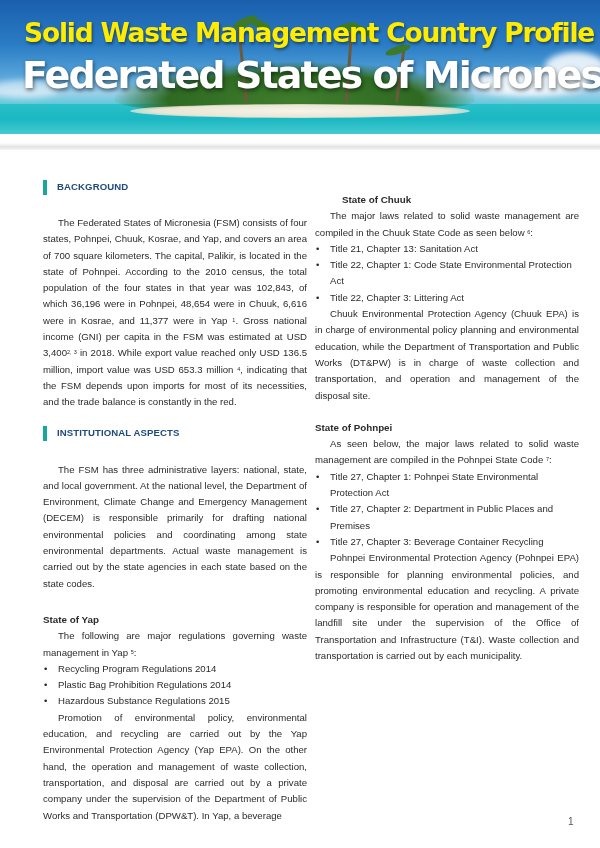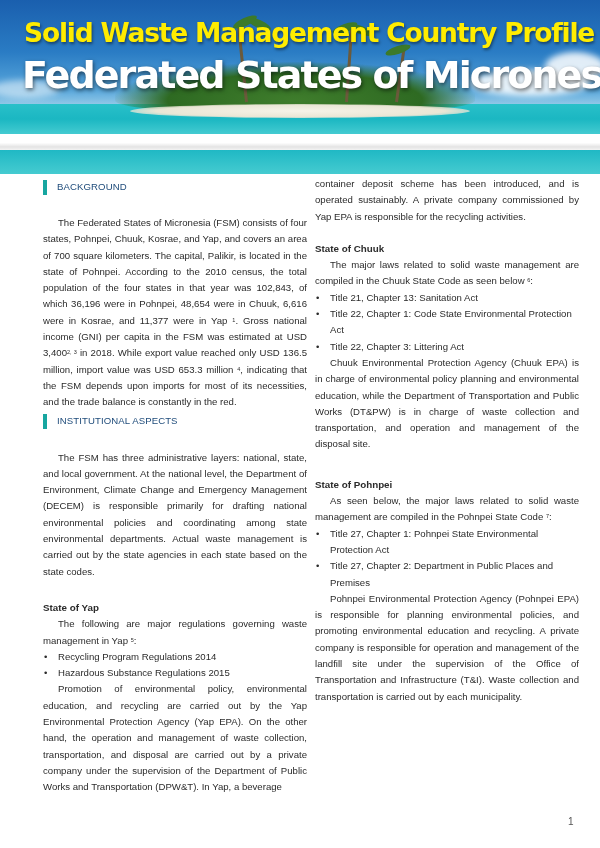--- a/index.html
+++ b/index.html
@@ -1,21 +1,21 @@
 <!DOCTYPE html>
 <html><head>
 <meta charset="utf-8">
 <style>
   * { box-sizing: border-box; margin: 0; padding: 0; }
   html, body { width: 600px; height: 848px; background: #ffffff; overflow: hidden; }
   body { position: relative; font-family: "Liberation Sans", sans-serif; color: #2b2b2b; }
 
   
   .banner {
-    position: absolute; left: 0; top: 0; width: 600px; height: 174px; overflow: hidden;
+    position: absolute; left: 0; top: 0; width: 600px; height: 150px; overflow: hidden;
     background: linear-gradient(180deg, #1a5fae 0%, #2a7cc4 30%, #5aa8dc 52%, #9fd0ea 62%, #3cc3cf 74%, #1fb8c4 86%, #45cbd0 100%);
   }
   .banner .cloud { position: absolute; border-radius: 50%; background: rgba(255,255,255,0.85); filter: blur(3px); }
   .banner .sea { position: absolute; left: 0; top: 104px; width: 600px; height: 30px;
     background: linear-gradient(180deg, #29c0c9 0%, #1bb7c2 50%, #44cbd1 100%); }
   .banner .sand { position: absolute; left: 130px; top: 104px; width: 340px; height: 14px; border-radius: 50%;
     background: radial-gradient(ellipse at center, #f6f3e8 0%, #eae6d5 60%, rgba(234,230,213,0) 100%); }
   .banner .island { position: absolute; left: 115px; top: 62px; width: 360px; height: 48px; border-radius: 50% 50% 20% 20%;
     background: radial-gradient(ellipse at 50% 80%, #3f7d2c 0%, #2e6a22 50%, rgba(46,106,34,0) 72%); }
   .banner .palm { position: absolute; width: 3px; background: #6b5a3b; transform-origin: bottom center; }
@@ -34,21 +34,21 @@
   
   .col { position: absolute; top: 178px; width: 264px; font-size: 9.6px; line-height: 16.3px; }
   .col-left { left: 43px; }
   .col-right { left: 315px; top: 176px; }
   .p { text-align: justify; text-indent: 15px; }
   .p.noindent { text-indent: 0; }
   sup { font-size: 5.5px; vertical-align: top; position: relative; top: -1px; }
 
   .section-head { display: flex; align-items: center; height: 18px; margin-bottom: 19px; }
   .section-bar { width: 4px; height: 15px; background: #17a6a0; margin-right: 10px; }
-  .section-title { font-weight: normal; font-size: 9.6px; color: #1e4b7a; letter-spacing: 0.1px; }
+  .section-title { font-weight: bold; font-size: 9.6px; color: #1e4b7a; letter-spacing: 0.1px; }
 
   .sub-head { font-weight: bold; font-size: 9.8px; color: #2b2b2b; }
   ul.bullets { list-style: none; }
   ul.bullets li { position: relative; padding-left: 15px; }
   ul.bullets li::before { content: "\2022"; position: absolute; left: 1px; top: 0; }
 
   .page-num { position: absolute; left: 568px; top: 816px; font-size: 10px; color: #555; }
 </style>
 </head>
 <body>
@@ -73,49 +73,50 @@
 </div>
 <div class="band"></div>
 
 <div class="col col-left">
   <div class="section-head">
     <span class="section-bar"></span>
     <span class="section-title">BACKGROUND</span>
   </div>
   <p class="p"><span>The Federated States of Micronesia (FSM) consists of four states, Pohnpei, Chuuk, Kosrae, and Yap, and covers an area of 700 square kilometers. The capital, Palikir, is located in the state of Pohnpei. According to the 2010 census, the total population of the four states in that year was 102,843, of which 36,196 were in Pohnpei, 48,654 were in Chuuk, 6,616 were in Kosrae, and 11,377 were in Yap</span> <sup>1</sup><span>. Gross national income (GNI) per capita in the FSM was estimated at USD 3,400</span><sup>2, 3</sup><span> in 2018. While export value reached only USD 136.5 million, import value was USD 653.3 million</span> <sup>4</sup><span>, indicating that the FSM depends upon imports for most of its necessities, and the trade balance is constantly in the red.</span></p>
 
-  <div class="section-head" style="margin-top:2px;">
+  <div class="section-head" style="margin-top:14px;">
     <span class="section-bar"></span>
     <span class="section-title">INSTITUTIONAL ASPECTS</span>
   </div>
   <p class="p">The FSM has three administrative layers: national, state, and local government. At the national level, the Department of Environment, Climate Change and Emergency Management (DECEM) is responsible primarily for drafting national environmental policies and coordinating among state environmental departments. Actual waste management is carried out by the state agencies in each state based on the state codes.</p>
 
   <div class="sub-head" style="margin-top:20px;">State of Yap</div>
   <p class="p"><span>The following are major regulations governing waste management in Yap</span> <sup>5</sup><span>:</span></p>
   <ul class="bullets">
     <li>Recycling Program Regulations 2014</li>
+    <li>Plastic Bag Prohibition Regulations 2014</li>
     <li>Hazardous Substance Regulations 2015</li>
   </ul>
   <p class="p">Promotion of environmental policy, environmental education, and recycling are carried out by the Yap Environmental Protection Agency (Yap EPA). On the other hand, the operation and management of waste collection, transportation, and disposal are carried out by a private company under the supervision of the Department of Public Works and Transportation (DPW&amp;T). In Yap, a beverage</p>
 </div>
 
 <div class="col col-right">
-  <p class="p noindent">container deposit scheme has been introduced, and is operated sustainably. A private company commissioned by Yap EPA is responsible for the recycling activities.</p>
 
-  <div class="sub-head" style="margin-top:16px;">State of Chuuk</div>
+  <div class="sub-head" style="margin-top:16px;margin-left:27px;">State of Chuuk</div>
   <p class="p"><span>The major laws related to solid waste management are compiled in the Chuuk State Code as seen below</span> <sup>6</sup><span>:</span></p>
   <ul class="bullets">
     <li>Title 21, Chapter 13: Sanitation Act</li>
     <li>Title 22, Chapter 1: Code State Environmental Protection Act</li>
     <li>Title 22, Chapter 3: Littering Act</li>
   </ul>
   <p class="p">Chuuk Environmental Protection Agency (Chuuk EPA) is in charge of environmental policy planning and environmental education, while the Department of Transportation and Public Works (DT&amp;PW) is in charge of waste collection and transportation, and operation and management of the disposal site.</p>
 
-  <div class="sub-head" style="margin-top:24px;">State of Pohnpei</div>
+  <div class="sub-head" style="margin-top:16px;">State of Pohnpei</div>
   <p class="p"><span>As seen below, the major laws related to solid waste management are compiled in the Pohnpei State Code</span> <sup>7</sup><span>:</span></p>
   <ul class="bullets">
     <li>Title 27, Chapter 1: Pohnpei State Environmental Protection Act</li>
     <li>Title 27, Chapter 2: Department in Public Places and Premises</li>
+    <li>Title 27, Chapter 3: Beverage Container Recycling</li>
   </ul>
   <p class="p">Pohnpei Environmental Protection Agency (Pohnpei EPA) is responsible for planning environmental policies, and promoting environmental education and recycling. A private company is responsible for operation and management of the landfill site under the supervision of the Office of Transportation and Infrastructure (T&amp;I). Waste collection and transportation is carried out by each municipality.</p>
 </div>
 
 <div class="page-num">1</div>
 
 </body></html>

